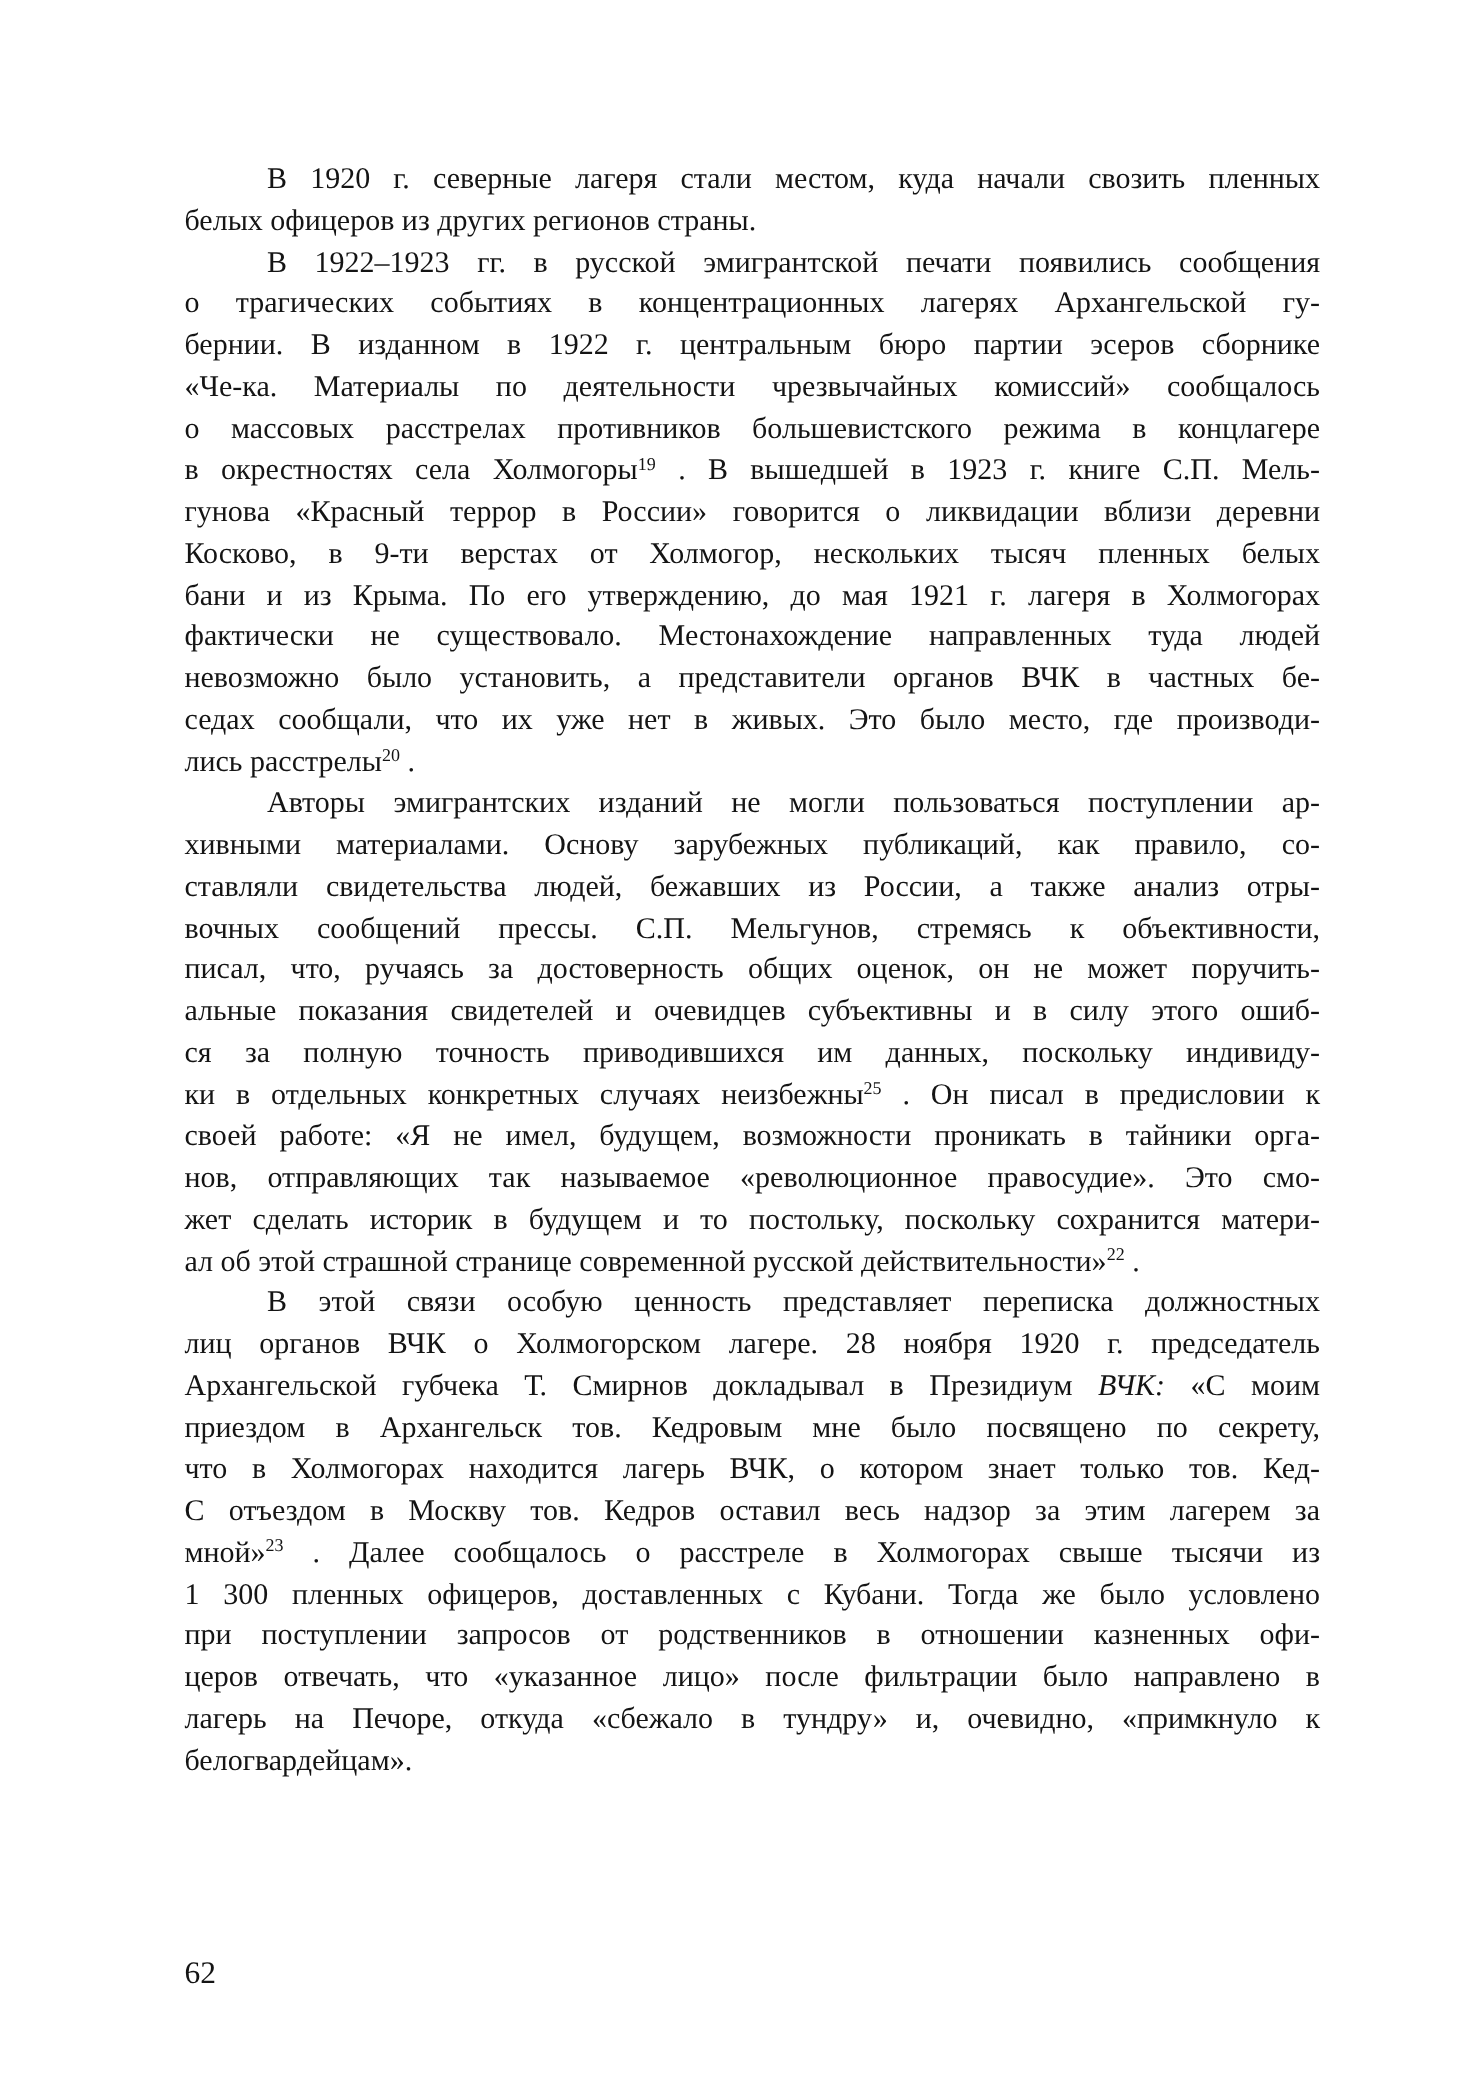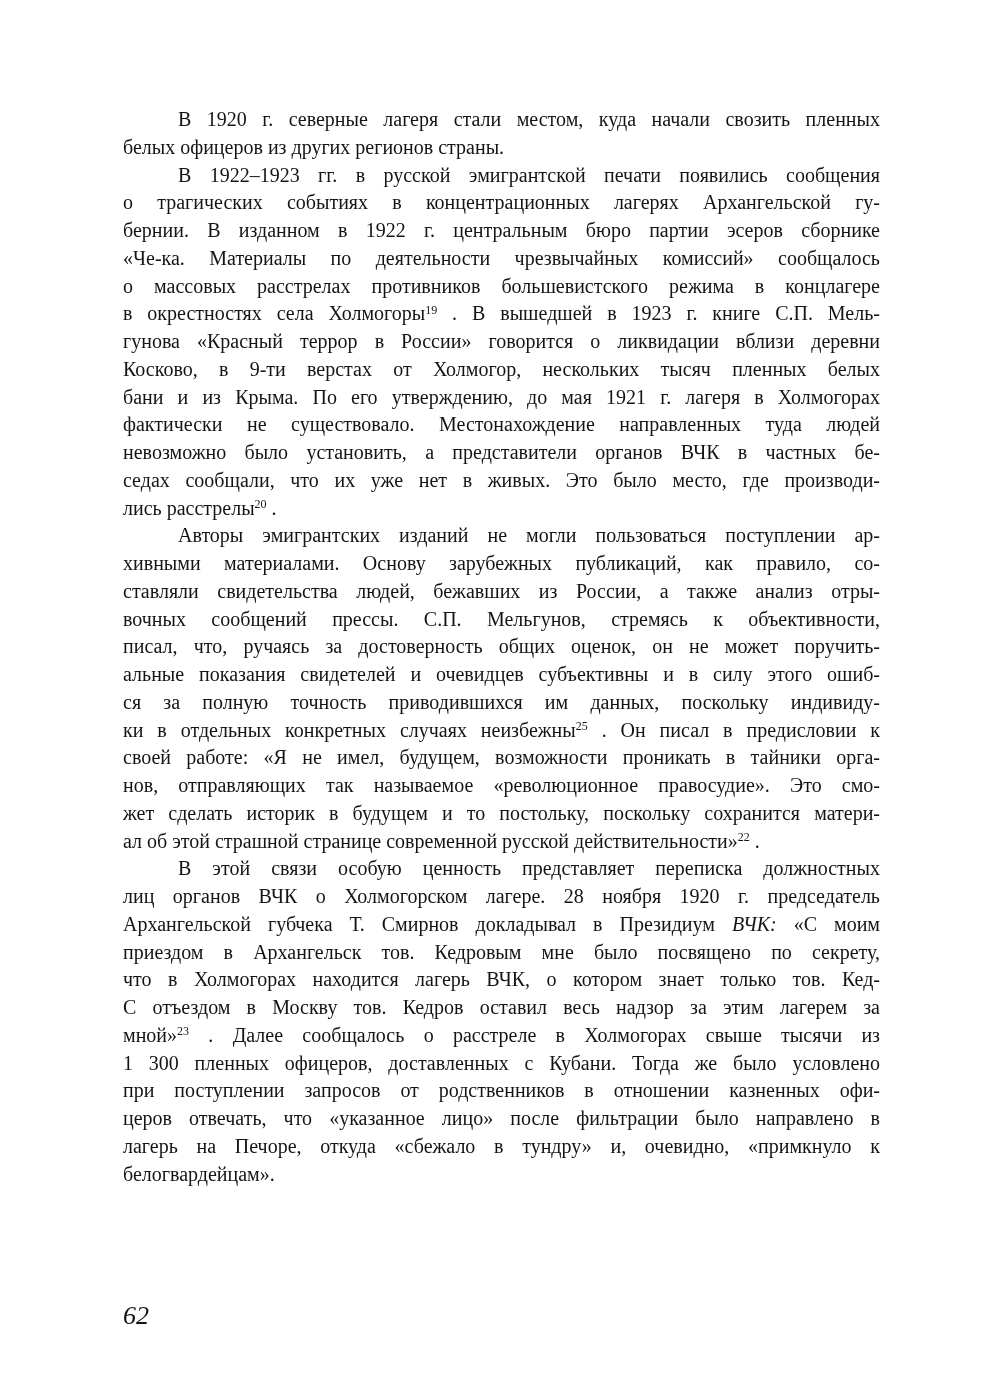--- a/index.html
+++ b/index.html
@@ -47,23 +47,22 @@
     top: -0.55em;
     letter-spacing: 0;
   }
   .text-line .ital {
     font-style: italic;
   }
   .page-number {
     position: absolute;
     left: 123px;
     top: 1302px;
-    font-size: 26px;
+    font-size: 21px;
     line-height: 27px;
-    font-style: italic;
   }
 </style>
 </head>
 <body>
 
 <div class="page">
   <div class="text-block">
       <div class="paragraph">
         <div class="text-line first">В 1920 г. северные лагеря стали местом, куда начали свозить пленных</div>
         <div class="text-line last">белых офицеров из других регионов страны.</div>

